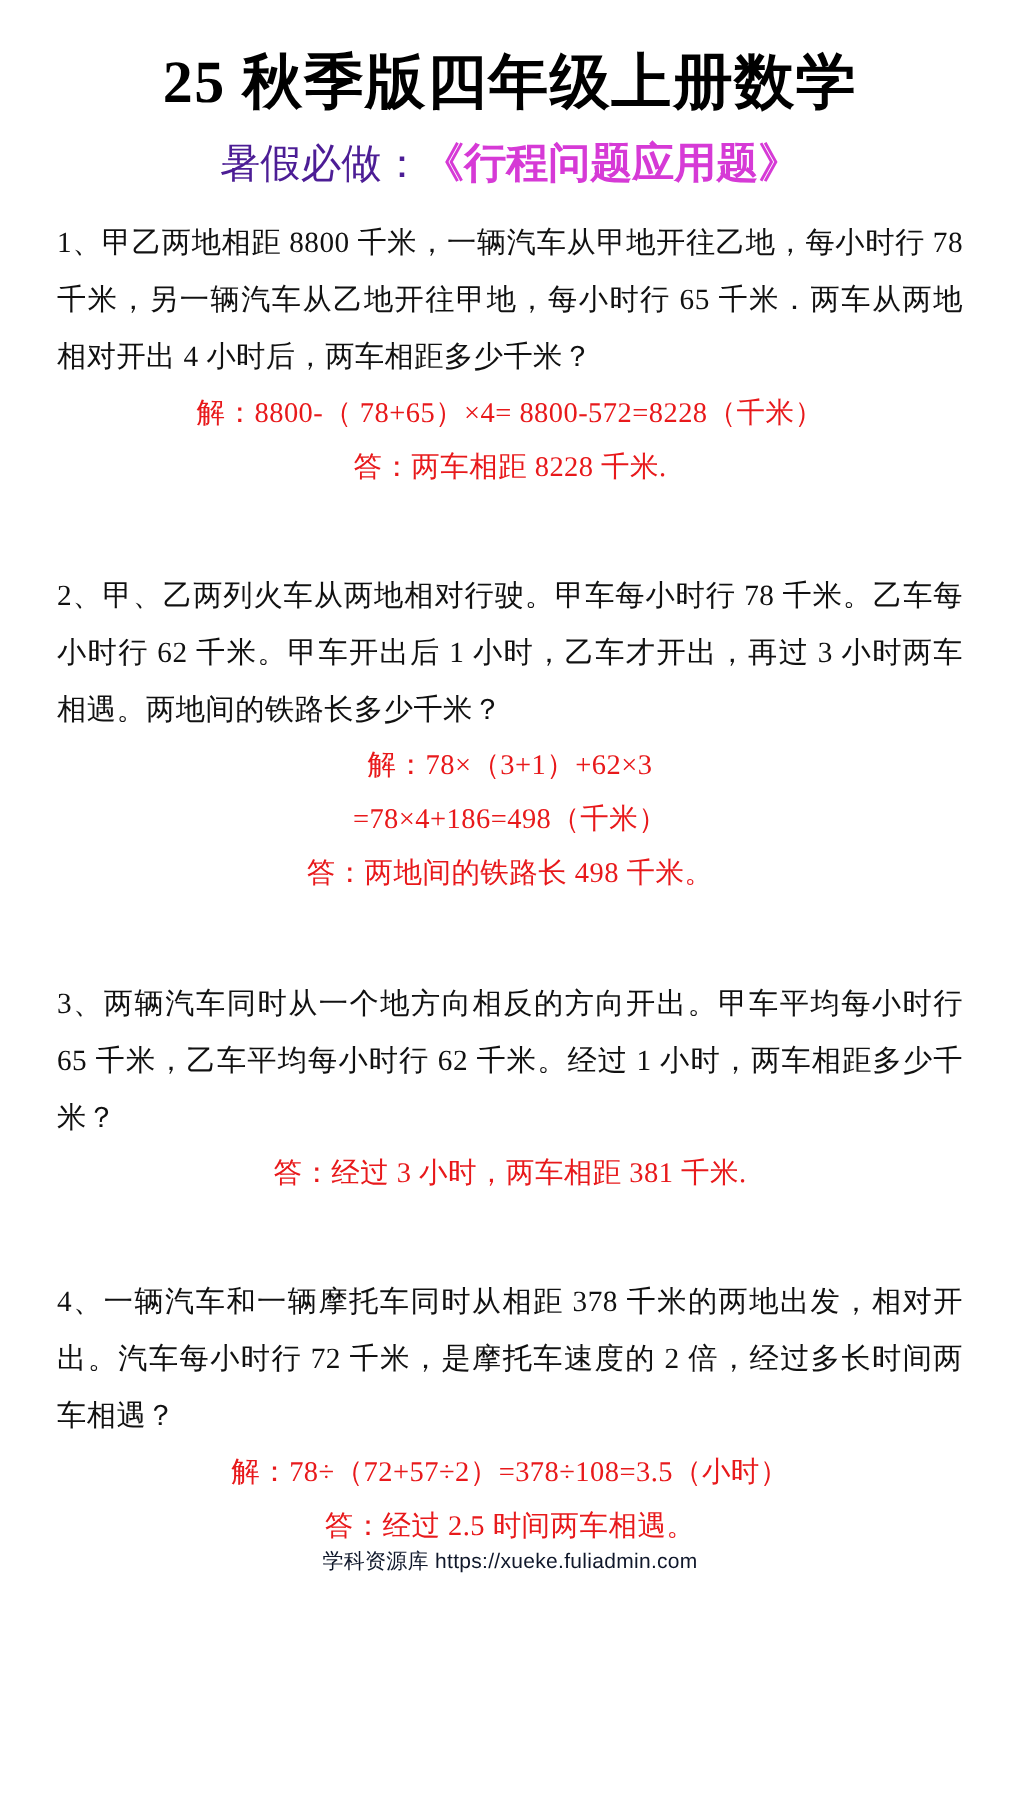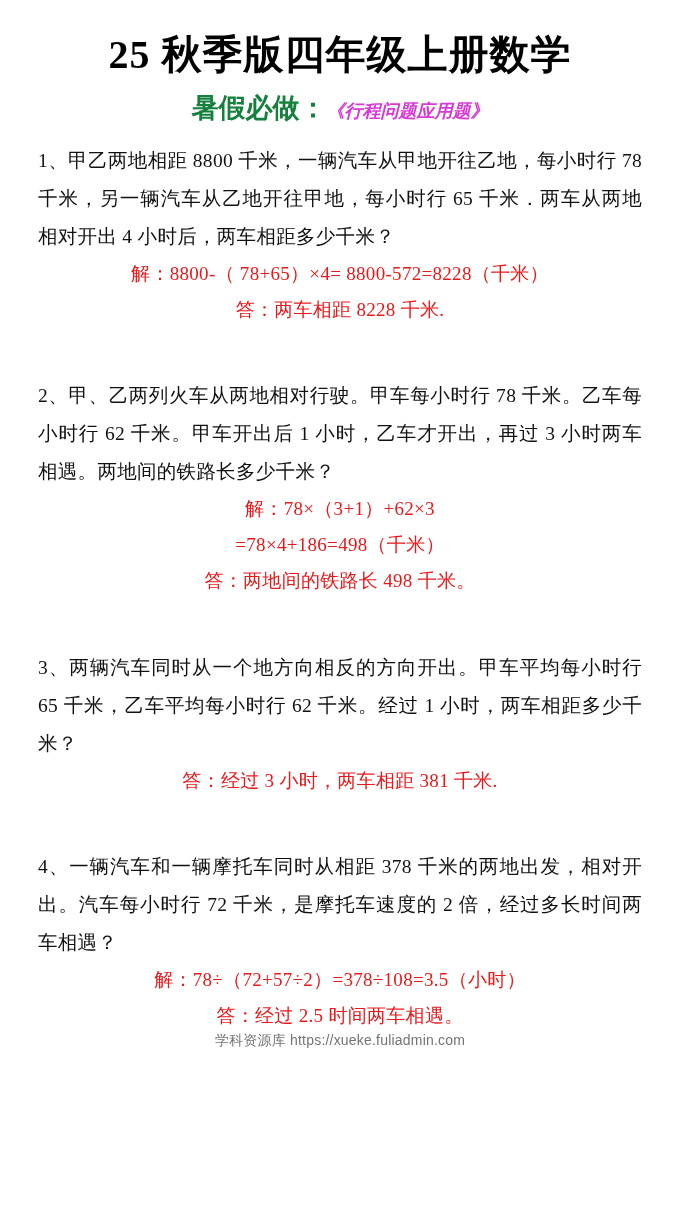--- a/index.html
+++ b/index.html
@@ -32,31 +32,30 @@
     line-height: 1.15;
     margin: 6px 0 12px 0;
     white-space: nowrap;
   }
   .subtitle-wrap {
     text-align: center;
     margin: 0 0 16px 0;
     white-space: nowrap;
   }
   .subtitle-a {
-    font-weight: bold;
+    font-weight: normal;
     font-size: 27px;
-    color: #15803d;
+    color: #4c1d95;
     letter-spacing: 0px;
   }
   .subtitle-b {
     font-weight: bold;
-    font-size: 18px;
+    font-size: 28px;
     color: #d63ad6;
     letter-spacing: 0px;
-    font-style: italic;
   }
   .problem {
     margin: 0 0 14px 0;
   }
   .q-text {
     font-size: 19.5px;
     line-height: 1.95;
     color: #111111;
     text-align: justify;
     letter-spacing: 0.3px;
@@ -70,21 +69,21 @@
     text-align: center;
   }
   .spacer-md { height: 20px; }
   .footer {
     position: absolute;
     left: 0;
     right: 0;
     bottom: 14px;
     text-align: center;
     font-size: 14px;
-    color: #737373;
+    color: #0f172a;
     font-family: "Liberation Sans", sans-serif;
     letter-spacing: 0.2px;
   }
 </style>
 </head>
 <body>
 
 <div class="page">
 
   <div class="main-title">25 秋季版四年级上册数学</div>

